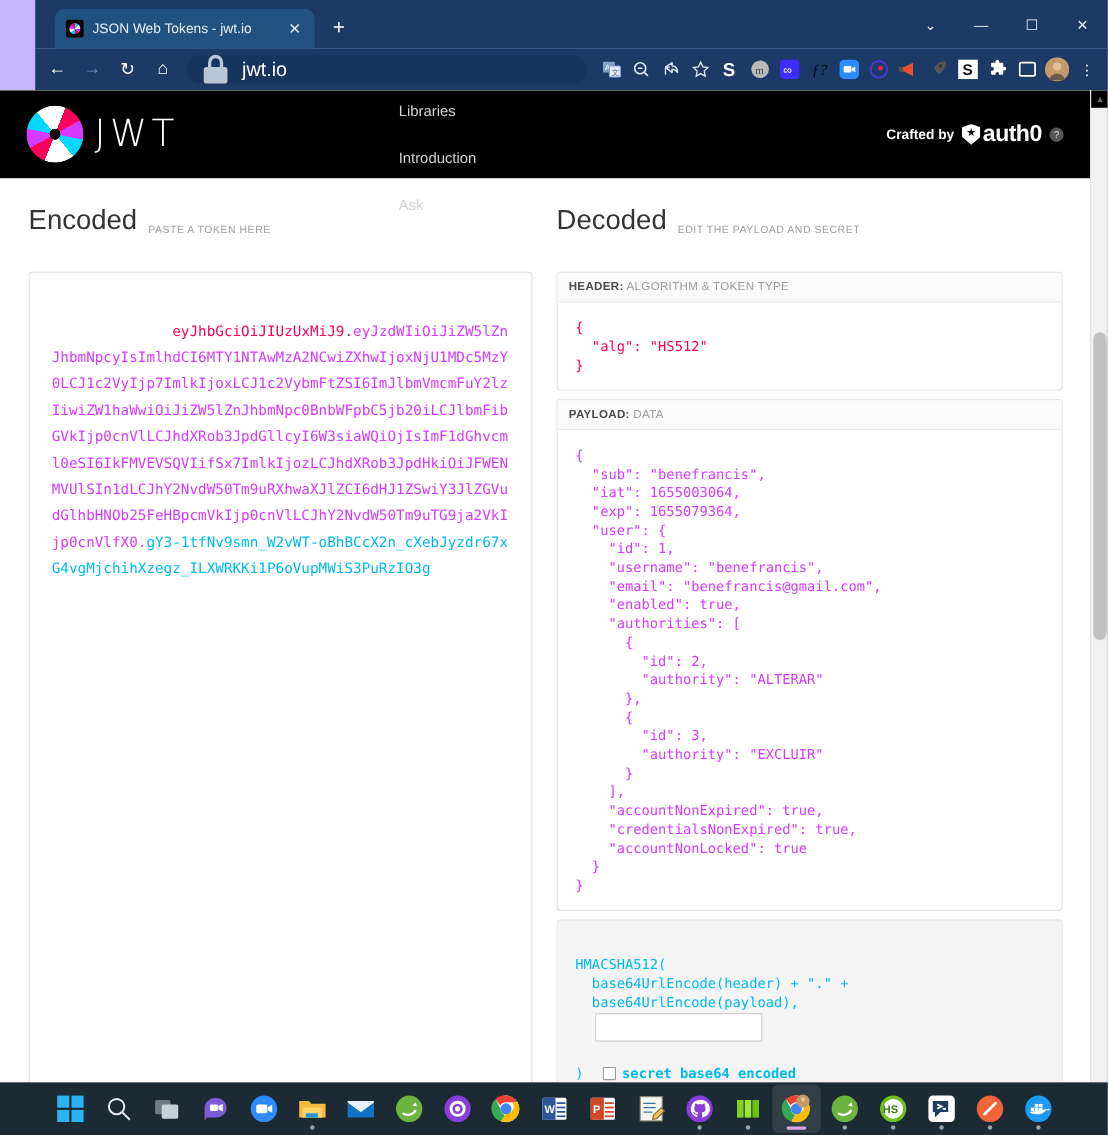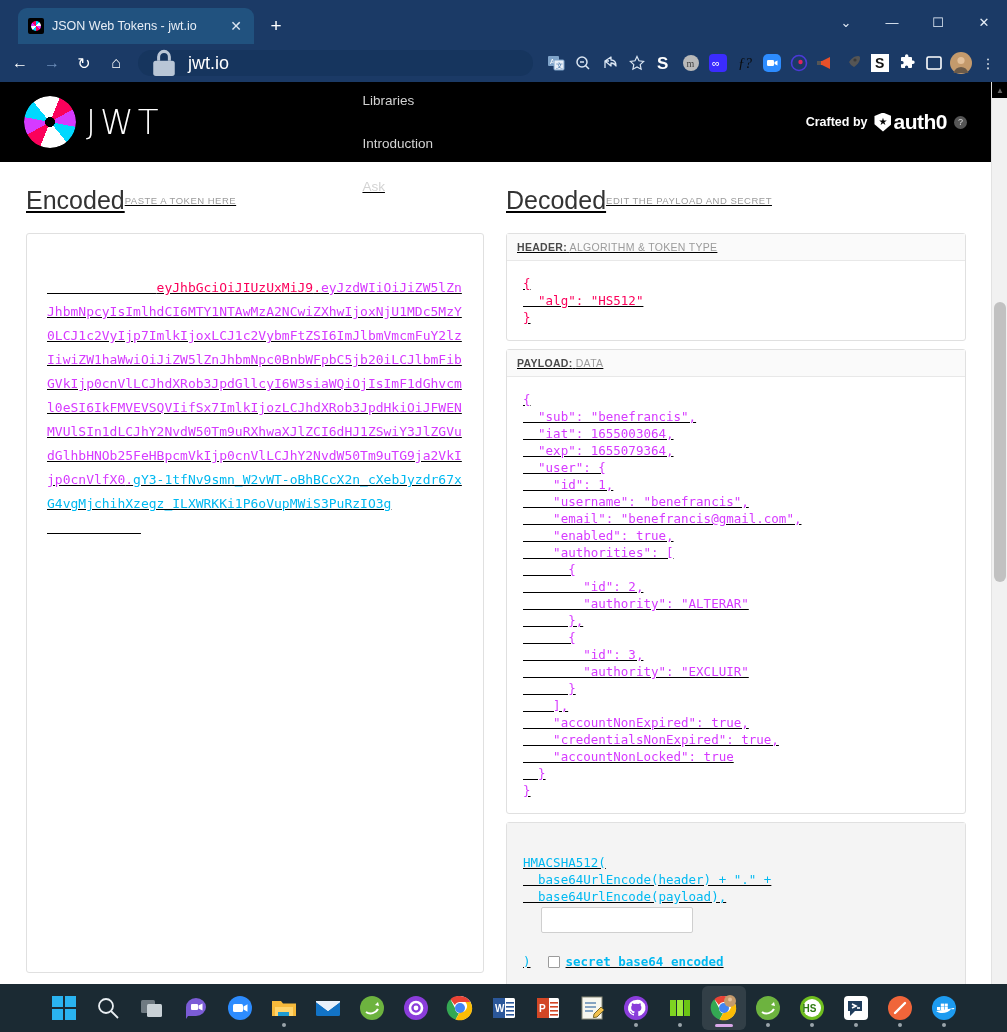--- a/index.html
+++ b/index.html
@@ -4,21 +4,21 @@
 <style>
   * { box-sizing: border-box; margin: 0; padding: 0; }
   html, body {
     width: 1007px; height: 1032px;
     overflow: hidden;
     font-family: "Liberation Sans", sans-serif;
     background: #1b3a66;
   }
 
   
-  #browser-window { width: 1007px; height: 1032px; position: relative; background: #c4b5fd; }
+  #browser-window { width: 1007px; height: 1032px; position: relative; background: #c4b5fd; padding-left: 32px; }
 
   #tab-strip {
     height: 44px; background: #1b3a66; display: flex; align-items: flex-end;
     position: relative;
   }
   #tab-active {
     margin-left: 18px; width: 236px; height: 36px;
     background: #21527f; border-radius: 9px 9px 0 0;
     display: flex; align-items: center; padding: 0 8px 0 10px; gap: 8px;
   }
@@ -75,21 +75,21 @@
   .tb-icon {
     width: 26px; height: 26px; display: flex; align-items: center; justify-content: center;
     cursor: pointer; color: #fff; font-size: 13px; border-radius: 4px;
   }
 
   
   #page-viewport {
     position: absolute; left: 0; top: 82px; width: 1007px; height: 902px;
     background: #ffffff; overflow: hidden;
   }
-  #page-scroll-area { width: 991px; height: 846px; position: relative; background:#fff;text-decoration:underline;}
+  #page-scroll-area { width: 991px; height: 846px; position: relative; background:#fff;}
 
   #jwt-header {
     height: 80px; background: #000000; display: flex; align-items: center;
     padding: 0 24px; position: relative;
   }
   #jwt-logo { display: flex; align-items: center; gap: 10px; }
   #jwt-logo-mark {
     width: 52px; height: 52px; border-radius: 50%; position: relative;
     background:
       conic-gradient(from 0deg,
@@ -122,21 +122,21 @@
   #auth0-info {
     width: 13px; height: 13px; border-radius: 50%; background: #555;
     color: #ddd; font-size: 9px; display: flex; align-items: center; justify-content: center;
   }
 
   
   #debugger-body { display: flex; padding: 24px 20px 0 26px; gap: 22px; }
   #encoded-col { width: 458px; }
   #decoded-col { width: 460px; }
 
-  .col-title-row { display: flex; align-items: center; margin-bottom: 18px; }
+  .col-title-row { display: flex; align-items: flex-end; gap: 10px; margin-bottom: 32px; }
   .col-title { font-size: 25px; color: #333333; font-weight: normal; }
   .col-subtitle { font-size: 9.5px; color: #9c9c9c; letter-spacing: 0.5px; }
 
   #encoded-box {
     border: 1px solid #e0e0e0; border-radius: 3px; height: 740px; padding: 18px 20px;
     background: #ffffff;
   }
   #encoded-token {
     font-family: "DejaVu Sans Mono", monospace; font-size: 13px; line-height: 24px;
     word-break: break-all; white-space: pre-wrap;

